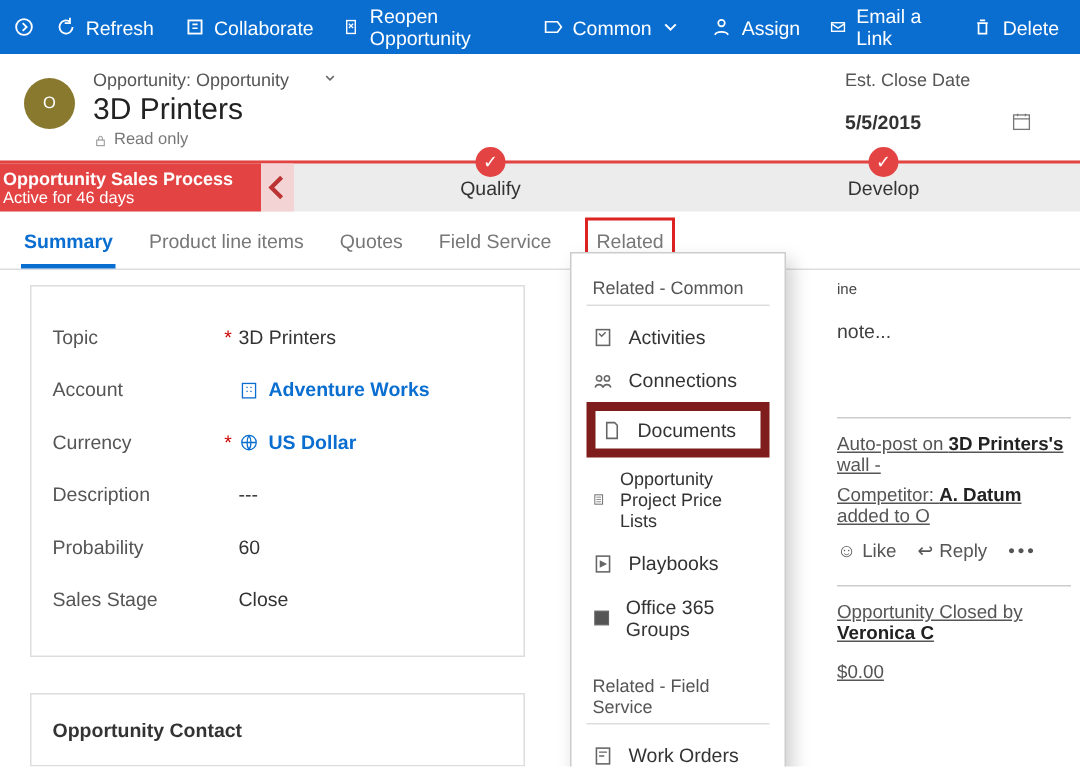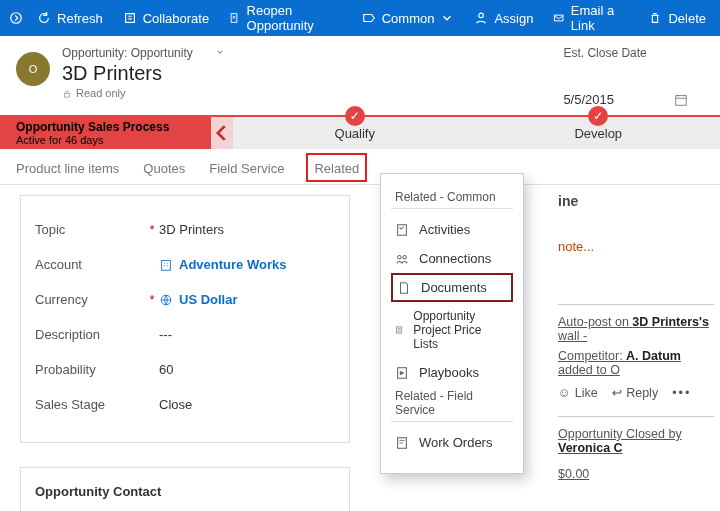--- a/index.html
+++ b/index.html
@@ -15,25 +15,25 @@
   
   .header { display: flex; align-items: flex-start; padding: 10px 16px 8px 16px; }
   .avatar { width: 34px; height: 34px; border-radius: 50%; background: #88792f; color: #fff; display: flex; align-items: center; justify-content: center; font-size: 11px; margin-top: 6px; }
   .hdr-main { margin-left: 12px; flex: 1; }
   .crumb { font-size: 12px; color: #555; display: flex; align-items: center; gap: 22px; }
   .crumb .chev { color: #555; }
   .title { font-size: 20px; color: #222; margin-top: 2px; }
   .readonly { font-size: 11px; color: #777; display: flex; align-items: flex-end; gap: 4px; margin-top: 2px; }
   .hdr-right { text-align: left; padding-right: 16px; }
   .hdr-right .lbl { font-size: 12px; color: #555; }
-  .hdr-right .val { font-size: 13px; color: #333; margin-top: 32px; display: flex; align-items: flex-end; gap: 60px; }
+  .hdr-right .val { font-size: 13px; color: #333; margin-top: 14px; display: flex; align-items: flex-start; gap: 60px; font-weight: bold; }
 
   
   .process-wrap { border-top: 2px solid #e44343; position: relative; height: 34px; background: #ececec; display: flex; align-items: stretch; }
-  .process-pill { background: #e44343; color: #000000; padding: 4px 16px; width: 211px; font-size: 12px; display: flex; flex-direction: column; justify-content: center; }
+  .process-pill { background: #e44343; color: #ffffff; padding: 4px 2px; width: 174px; font-size: 12px; display: flex; flex-direction: column; justify-content: center; }
   .process-pill .line1 { font-weight: 600; font-size: 12px; }
   .process-pill .line2 { font-size: 11px; }
   .process-back { width: 22px; background: #f3d3d3; display: flex; align-items: center; justify-content: center; cursor: pointer; }
   .process-back svg { stroke: #b33; }
   .stage { flex: 1; position: relative; display: flex; align-items: center; justify-content: center; font-size: 13px; color: #333; }
   .stage .mark { position: absolute; top: -11px; left: 50%; transform: translateX(-50%); width: 20px; height: 20px; border-radius: 50%; background: #e44343; color: #fff; display: flex; align-items: center; justify-content: center; font-size: 12px; }
 
   
   .tabs { display: flex; border-bottom: 1px solid #ddd; padding: 0 14px; gap: 20px; margin-top: 2px; font-size: 13px; }
   .tab { padding: 10px 2px 8px; color: #777; cursor: pointer; }
@@ -49,30 +49,30 @@
   .field .req { color: #c00; width: 14px; text-align: center; }
   .field .val { flex: 1; color: #333; }
   .field .val.link { color: #0a6ed1; font-weight: 600; display: flex; align-items: center; gap: 6px; }
   .field .val .smic { width: 14px; height: 14px; display: inline-flex; }
 
   .contact-box { border: 1px solid #ddd; padding: 16px 14px; margin-top: 24px; font-weight: 600; }
 
   
   .rel-menu { position: absolute; left: 380px; top: -12px; width: 144px; background: #fff; border: 1px solid #ccc; box-shadow: 4px 6px 12px rgba(0,0,0,.2); padding: 14px 10px 16px; z-index: 20; font-size: 13px; }
   .rel-menu .grp-title { font-size: 12px; color: #555; padding: 2px 4px 4px; border-bottom: 1px solid #ddd; margin-bottom: 6px; }
-  .rel-menu .grp-title.second { }
+  .rel-menu .grp-title.second { margin-top: 14px; }
   .rel-item { display: flex; align-items: center; gap: 10px; padding: 7px 4px; cursor: pointer; color: #333; }
   .rel-item .ric { width: 14px; height: 14px; display: inline-flex; align-items: center; justify-content: center; }
-  .rel-item.highlighted { border: 2px solid #7f1d1d; padding: 5px 4px; }
+  .rel-item.highlighted { border: 6px solid #7f1d1d; padding: 5px 4px; }
   .rel-item .ric svg { stroke: #666; fill: none; }
 
   
   .timeline { position: absolute; left: 518px; right: 0; top: -12px; padding: 20px 6px 0 40px; font-size: 13px; color: #444; }
-  .timeline .tl-title { font-weight: 700; font-size: 14px; margin-bottom: 30px; }
-  .timeline .note-row { color: #c2410c; margin-bottom: 50px; }
+  .timeline .tl-title { font-weight: 400; font-size: 10px; margin-bottom: 14px; }
+  .timeline .note-row { color: #404040; margin-bottom: 50px; }
   .timeline .divider { border-top: 1px solid #ccc; margin: 16px 0 10px; }
   .timeline .entry { font-size: 12.5px; color: #555; margin-bottom: 6px; text-decoration: underline; }
   .timeline .entry b { color: #222; }
   .timeline .actions { display: flex; gap: 14px; align-items: center; margin-top: 8px; font-size: 12.5px; color: #555; }
   .timeline .actions .act { display: flex; align-items: center; gap: 4px; cursor: pointer; }
   .timeline .amt { margin-top: 12px; }
   .dots { letter-spacing: 2px; cursor: pointer; }
 
   svg { width: 100%; height: 100%; }
 </style>
@@ -204,20 +204,21 @@
     <div class="mark">✓</div>
     <span>Qualify</span>
   </div>
   <div class="stage">
     <div class="mark">✓</div>
     <span>Develop</span>
   </div>
 </div>
 
 <div class="tabs">
+  <div class="tab active">Summary</div>
   <div class="tab">Product line items</div>
   <div class="tab">Quotes</div>
   <div class="tab">Field Service</div>
   <div class="tab highlighted">Related</div>
 </div>
 
 <div class="main">
   <div class="form">
     <div class="form-box">
       <div class="field">
@@ -310,20 +311,28 @@
     </div>
     <div class="rel-item">
       <span class="ric">
           <svg viewBox="0 0 16 16">
             <rect x="3" y="2" width="10" height="12" stroke-width="1.2"></rect>
             <path d="M6 6l4 2-4 2z" stroke-width="1" fill="#666"></path>
           </svg>
         </span>
       <span>Playbooks</span>
     </div>
+    <div class="rel-item">
+      <span class="ric">
+          <svg viewBox="0 0 16 16">
+            <rect x="2" y="2" width="12" height="12" fill="#555"></rect>
+          </svg>
+        </span>
+      <span>Office 365 Groups</span>
+    </div>
     <div class="grp-title second">Related - Field Service</div>
     <div class="rel-item">
       <span class="ric">
           <svg viewBox="0 0 16 16">
             <rect x="3" y="2" width="10" height="12" stroke-width="1.2"></rect>
             <path d="M5 5h6M5 8h4" stroke-width="1"></path>
           </svg>
         </span>
       <span>Work Orders</span>
     </div>

